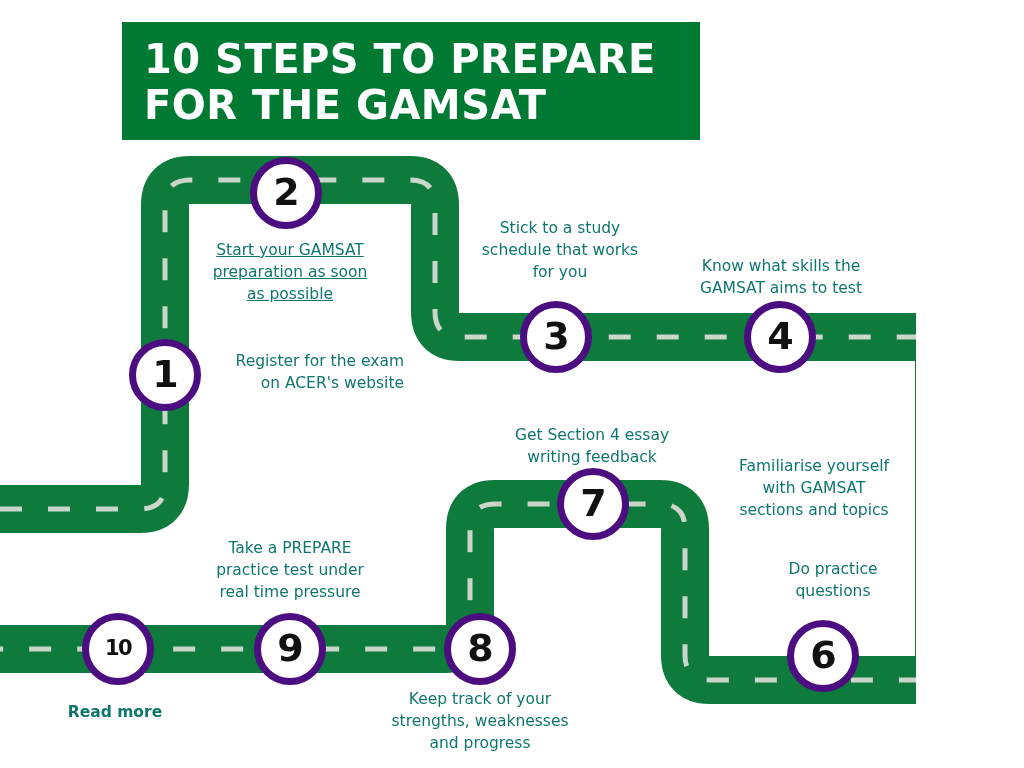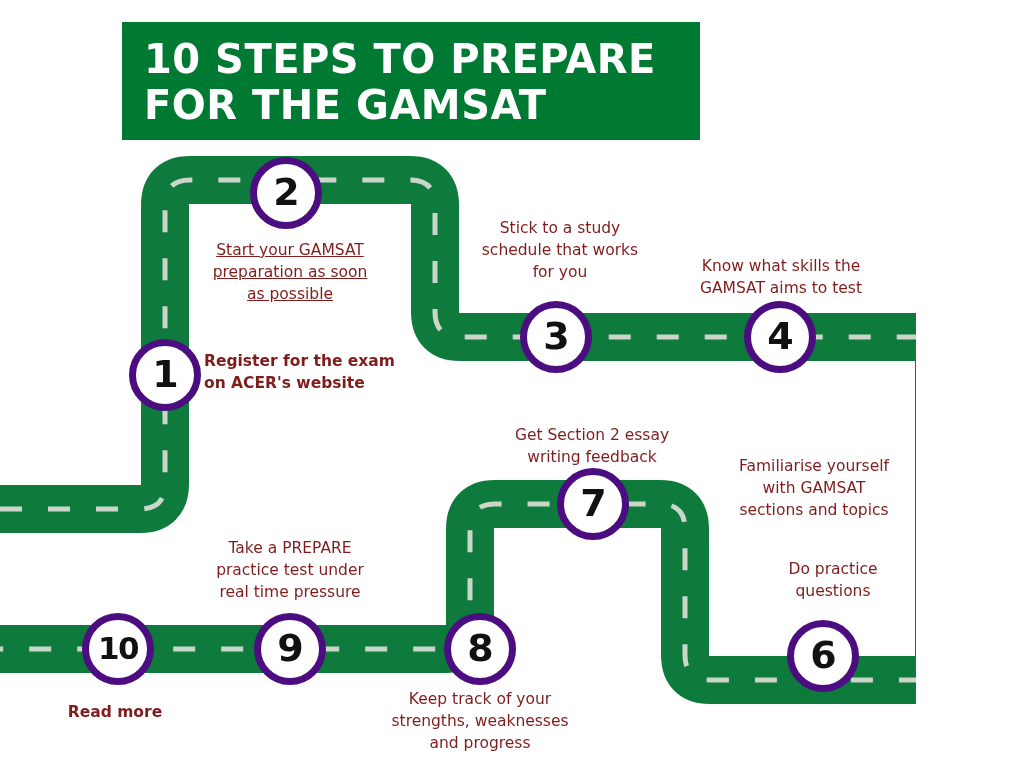--- a/index.html
+++ b/index.html
@@ -68,35 +68,35 @@
   .step-marker .step-num {
     font-family: "DejaVu Sans", sans-serif;
     font-weight: bold;
     font-size: 38px;
     line-height: 1;
     color: #111111;
     letter-spacing: -1px;
     transform: translateY(-1px);
   }
   .step-marker.two-digit .step-num {
-    font-size: 31px;
+    font-size: 21px;
     letter-spacing: -1.5px;
   }
 
   
   .step-caption {
     position: absolute;
-    color: #7f1d1d;
+    color: #0f766e;
     font-family: "DejaVu Sans", sans-serif;
     font-size: 15.5px;
     line-height: 22px;
     white-space: pre-line;
   }
   .align-center { text-align: center; }
-  .align-left   { text-align: left; font-weight: bold; }
+  .align-left   { text-align: right; }
 </style>
 </head>
 <body>
 
 <div id="canvas">
 
   <div id="title-banner">
     <div class="title-text">
       <span class="title-line">10 STEPS TO PREPARE</span>
       <span class="title-line">FOR THE GAMSAT</span>
@@ -197,21 +197,21 @@
   <div class="step-caption align-center" style="left:678px; top:239px; width:206px;margin-top:16px;">Know what skills the
 GAMSAT aims to test</div>
 
   <div class="step-caption align-center" style="left:714px; top:455px; width:200px;">Familiarise yourself
 with GAMSAT
 sections and topics</div>
 
   <div class="step-caption align-center" style="left:740px; top:558px; width:186px;">Do practice
 questions</div>
 
-  <div class="step-caption align-center" style="left:492px; top:424px; width:200px;">Get Section 2 essay
+  <div class="step-caption align-center" style="left:492px; top:424px; width:200px;">Get Section 4 essay
 writing feedback</div>
 
   <div class="step-caption align-center" style="left:377px; top:688px; width:206px;">Keep track of your
 strengths, weaknesses
 and progress</div>
 
   <div class="step-caption align-center" style="left:192px; top:537px; width:196px;">Take a PREPARE
 practice test under
 real time pressure</div>
 

